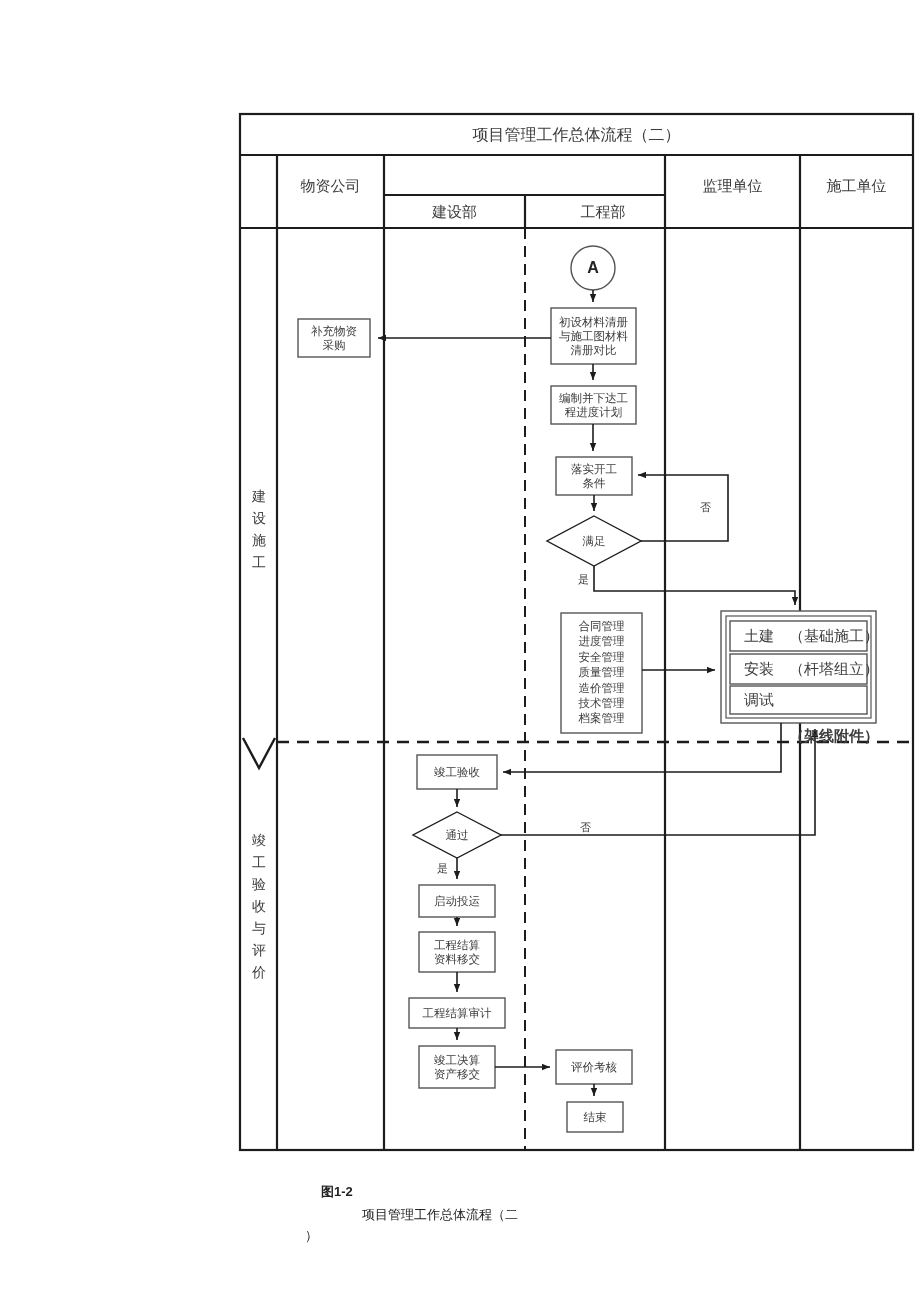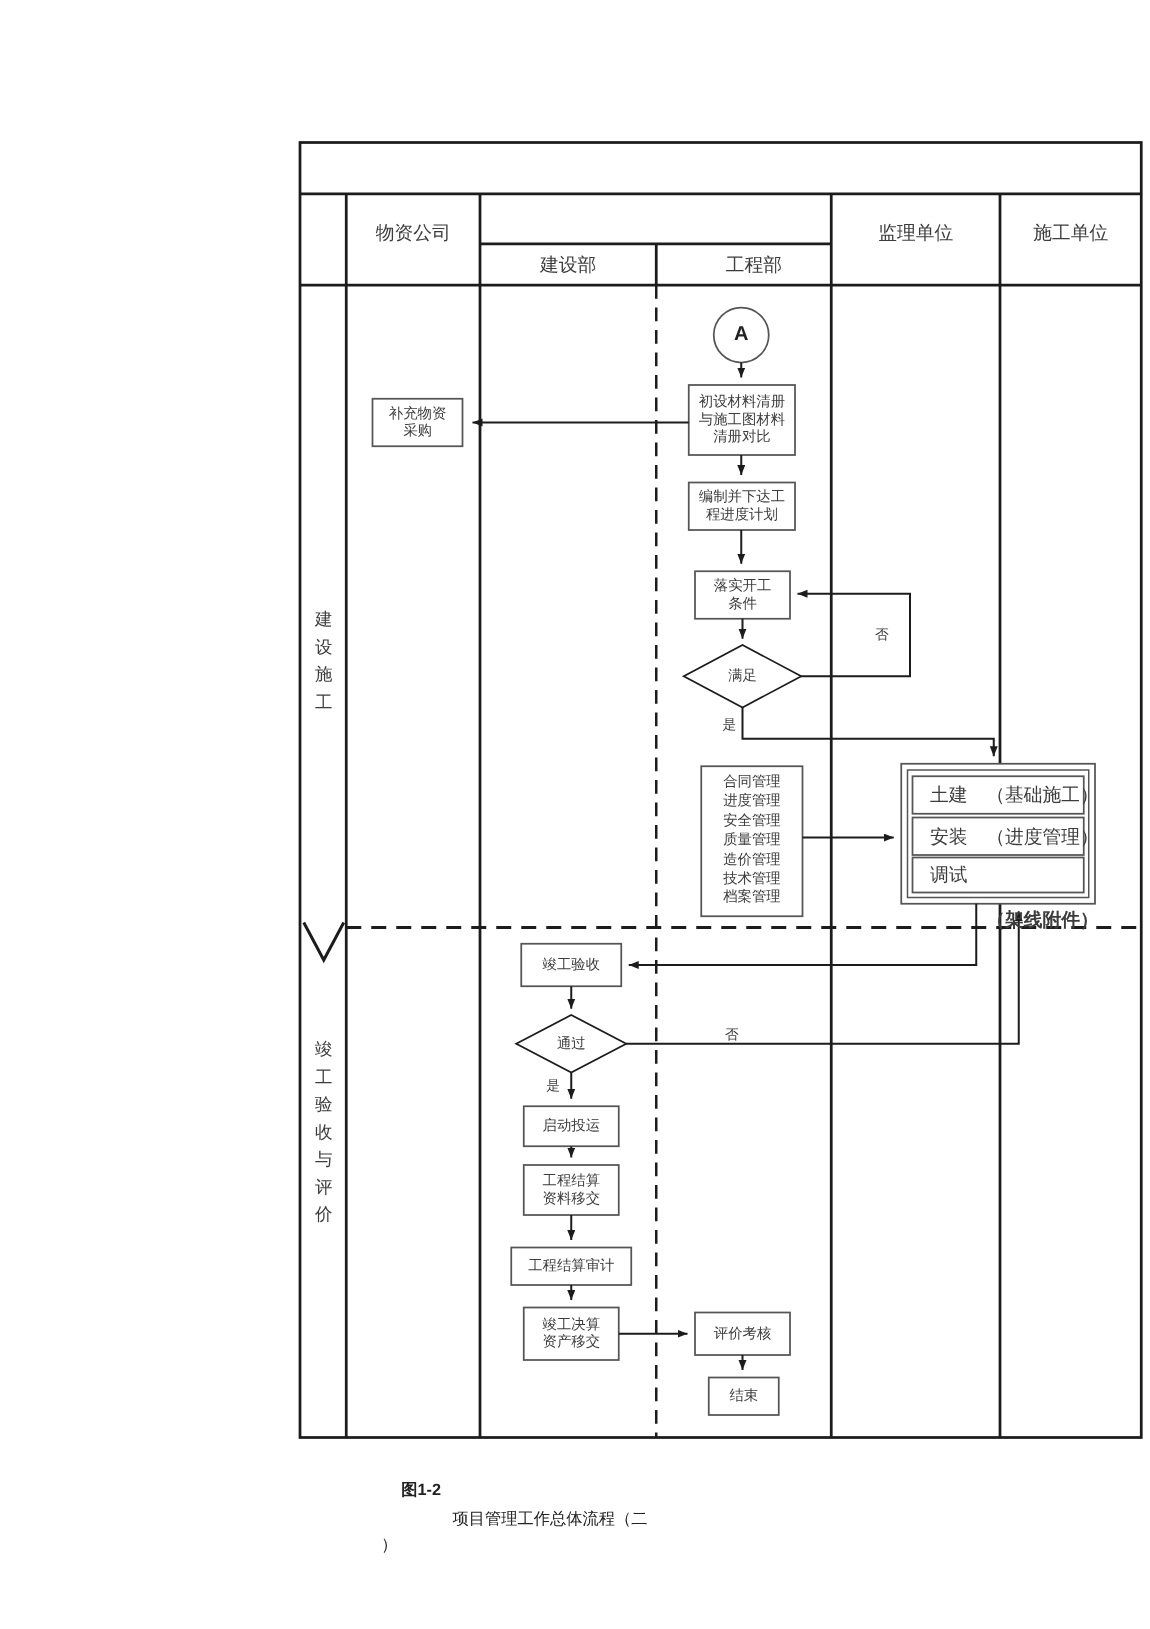--- a/index.html
+++ b/index.html
@@ -186,20 +186,21 @@
       <line x1="457" y1="972" x2="457" y2="992" marker-end="url(#arrow)"></line>
       
       <line x1="457" y1="1028" x2="457" y2="1040" marker-end="url(#arrow)"></line>
       
       <line x1="495" y1="1067" x2="550" y2="1067" marker-end="url(#arrow)"></line>
       
       <line x1="594" y1="1084" x2="594" y2="1096" marker-end="url(#arrow)"></line>
     </g>
   </svg>
 
+  <div class="cell-label title-label" style="left:240px;top:125px;width:673px;">项目管理工作总体流程（二）</div>
 
   <div class="cell-label" style="left:277px;top:177px;width:107px;">物资公司</div>
 
 
   <div class="cell-label" style="left:384px;top:203px;width:141px;">建设部</div>
 
   <div class="cell-label" style="left:525px;top:203px;width:156px;">工程部</div>
 
   <div class="cell-label" style="left:665px;top:177px;width:135px;">监理单位</div>
 
@@ -261,21 +262,21 @@
 资产移交</div>
 
   <div class="node-text" style="left:556px;top:1050px;width:76px;height:34px;">评价考核</div>
 
   <div class="node-text" style="left:567px;top:1102px;width:56px;height:30px;">结束</div>
 
   <div class="task-row-text" style="left:744px;top:621px;height:30px;">土建</div>
   <div class="task-row-text" style="left:789px;top:621px;height:30px;">（基础施工）</div>
 
   <div class="task-row-text" style="left:744px;top:654px;height:30px;">安装</div>
-  <div class="task-row-text" style="left:789px;top:654px;height:30px;">（进度管理）</div>
+  <div class="task-row-text" style="left:789px;top:654px;height:30px;">（杆塔组立）</div>
 
   <div class="task-row-text" style="left:744px;top:686px;height:28px;">调试</div>
   <div class="task-row-text" style="left:789px;top:722px;height:28px;font-weight:bold;">（架线附件）</div>
 
   <div class="edge-label" style="left:700px;top:500px;">否</div>
   <div class="edge-label" style="left:578px;top:572px;">是</div>
   <div class="edge-label" style="left:580px;top:820px;">否</div>
   <div class="edge-label" style="left:437px;top:861px;">是</div>
 
   <div class="caption-num" style="left:321px;top:1183px;">图1-2</div>

